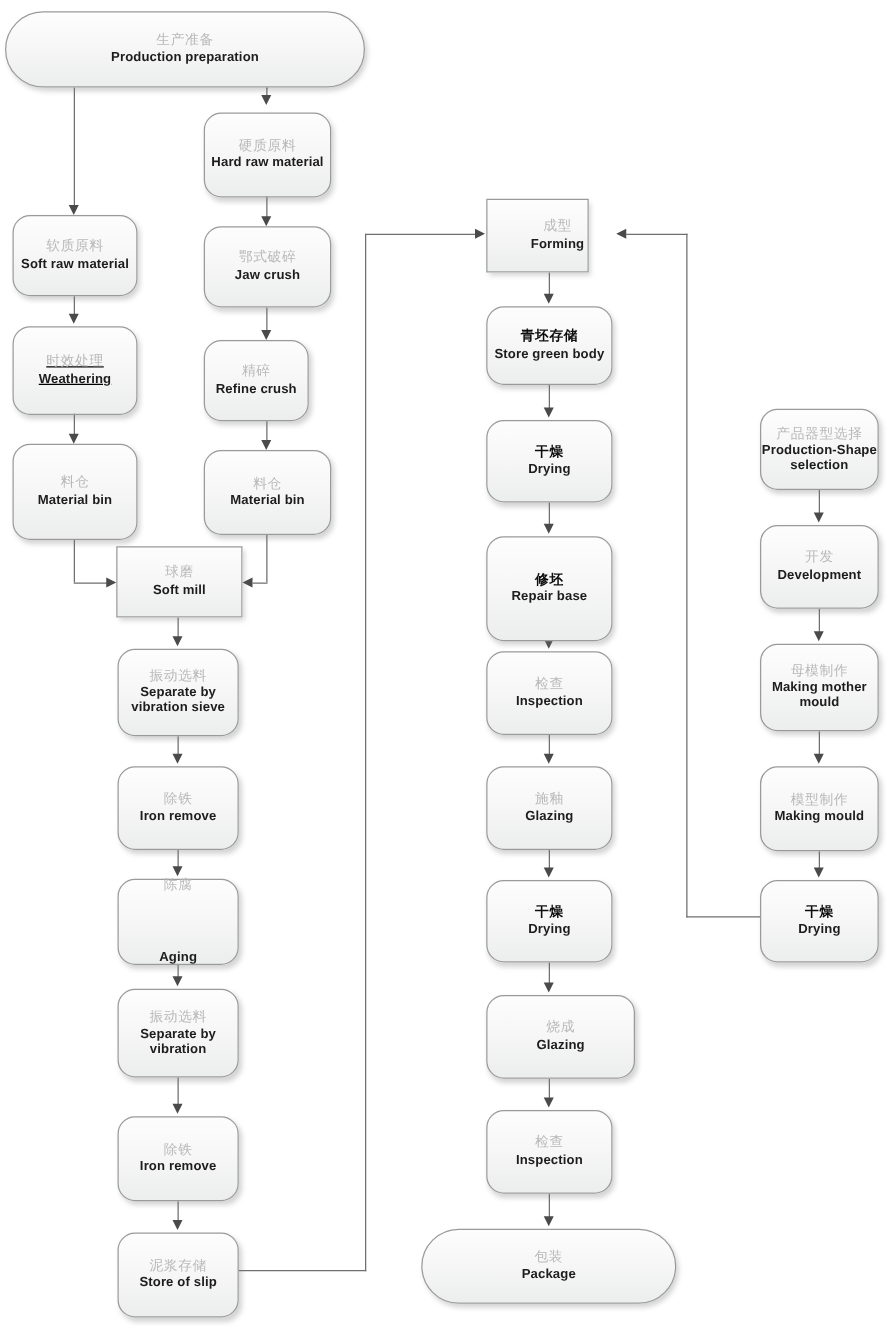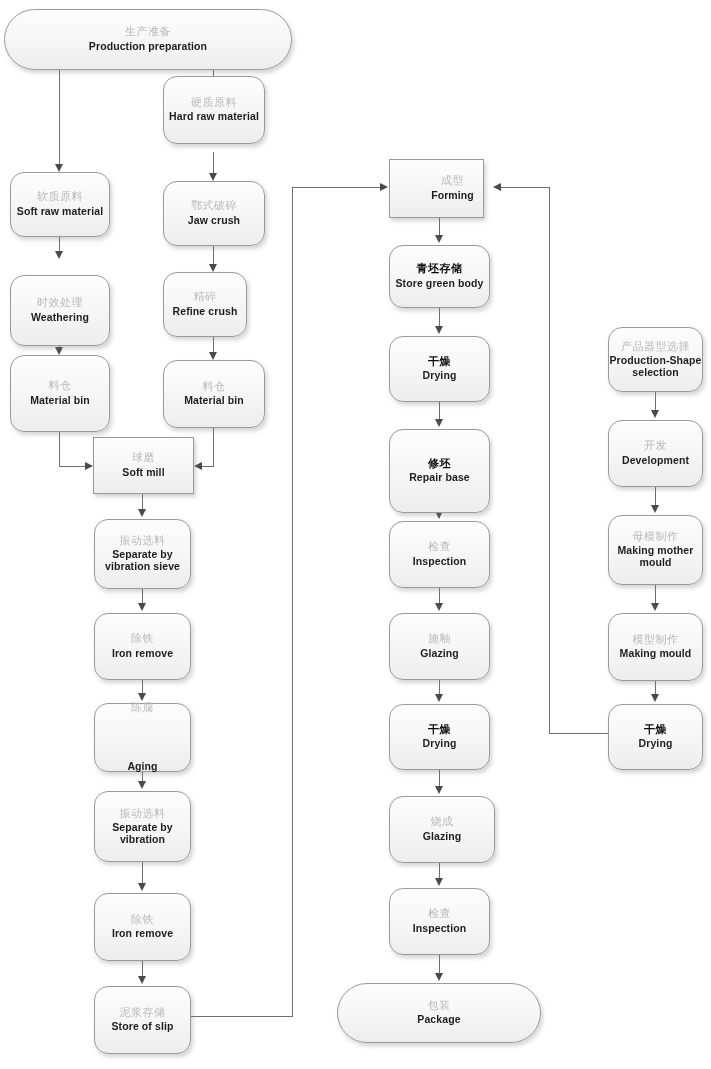--- a/index.html
+++ b/index.html
@@ -140,41 +140,41 @@
   <div class="ln v" style="left:655px;top:585px;height:20px;"></div>
   <div class="arw down" style="left:651px;top:603px;"></div>
   <div class="ln v" style="left:655px;top:681px;height:15px;"></div>
   <div class="arw down" style="left:651px;top:694px;"></div>
 
   <div id="nodes-layer">
       <div class="node pill" style="left: 4px; top: 9px; width: 288px; height: 61px;">
         <div class="cn">生产准备</div>
         <div class="en">Production preparation</div>
       </div>
-      <div class="node" style="left: 163px; top: 76px; width: 102px; height: 68px;">
+      <div class="node" style="left: 163px; top: 90px; width: 102px; height: 68px;">
         <div class="cn">硬质原料</div>
         <div class="en">Hard raw material</div>
       </div>
       <div class="node" style="left: 163px; top: 181px; width: 102px; height: 65px;">
         <div class="cn">鄂式破碎</div>
         <div class="en">Jaw crush</div>
       </div>
       <div class="node" style="left: 163px; top: 272px; width: 84px; height: 65px;">
         <div class="cn">精碎</div>
         <div class="en">Refine crush</div>
       </div>
       <div class="node" style="left: 163px; top: 360px; width: 102px; height: 68px;">
         <div class="cn">料仓</div>
         <div class="en">Material bin</div>
       </div>
       <div class="node" style="left: 10px; top: 172px; width: 100px; height: 65px;">
         <div class="cn">软质原料</div>
         <div class="en">Soft raw material</div>
       </div>
-      <div class="node" style="left: 10px; top: 275px; width: 100px; height: 71px;">
+      <div class="node" style="left: 10px; top: 261px; width: 100px; height: 71px; text-decoration: underline;">
         <div class="cn">时效处理</div>
         <div class="en">Weathering</div>
       </div>
       <div class="node" style="left: 10px; top: 355px; width: 100px; height: 77px;">
         <div class="cn">料仓</div>
         <div class="en">Material bin</div>
       </div>
       <div class="node rect" style="left: 93px; top: 437px; width: 101px; height: 57px;">
         <div class="cn">球磨</div>
         <div class="en">Soft mill</div>
@@ -196,21 +196,21 @@
         <div class="en">Separate by vibration</div>
       </div>
       <div class="node" style="left: 94px; top: 893px; width: 97px; height: 68px;">
         <div class="cn">除铁</div>
         <div class="en">Iron remove</div>
       </div>
       <div class="node" style="left: 94px; top: 986px; width: 97px; height: 68px;">
         <div class="cn">泥浆存储</div>
         <div class="en">Store of slip</div>
       </div>
-      <div class="node rect" style="left: 389px; top: 159px; width: 95px; height: 59px; padding-left: 32px;">
+      <div class="node rect" style="left: 389px; top: 159px; width: 82px; height: 59px; padding-left: 32px;">
         <div class="cn">成型</div>
         <div class="en">Forming</div>
       </div>
       <div class="node strong" style="left: 389px; top: 245px; width: 101px; height: 63px;">
         <div class="cn">青坯存储</div>
         <div class="en">Store green body</div>
       </div>
       <div class="node strong" style="left: 389px; top: 336px; width: 101px; height: 66px;">
         <div class="cn">干燥</div>
         <div class="en">Drying</div>
@@ -224,21 +224,21 @@
         <div class="en">Inspection</div>
       </div>
       <div class="node" style="left: 389px; top: 613px; width: 101px; height: 67px;">
         <div class="cn">施釉</div>
         <div class="en">Glazing</div>
       </div>
       <div class="node strong" style="left: 389px; top: 704px; width: 101px; height: 66px;">
         <div class="cn">干燥</div>
         <div class="en">Drying</div>
       </div>
-      <div class="node" style="left: 389px; top: 796px; width: 106px; height: 67px;">
+      <div class="node" style="left: 389px; top: 796px; width: 119px; height: 67px;">
         <div class="cn">烧成</div>
         <div class="en">Glazing</div>
       </div>
       <div class="node" style="left: 389px; top: 888px; width: 101px; height: 67px;">
         <div class="cn">检查</div>
         <div class="en">Inspection</div>
       </div>
       <div class="node pill" style="left: 337px; top: 983px; width: 204px; height: 60px;">
         <div class="cn">包装</div>
         <div class="en">Package</div>

